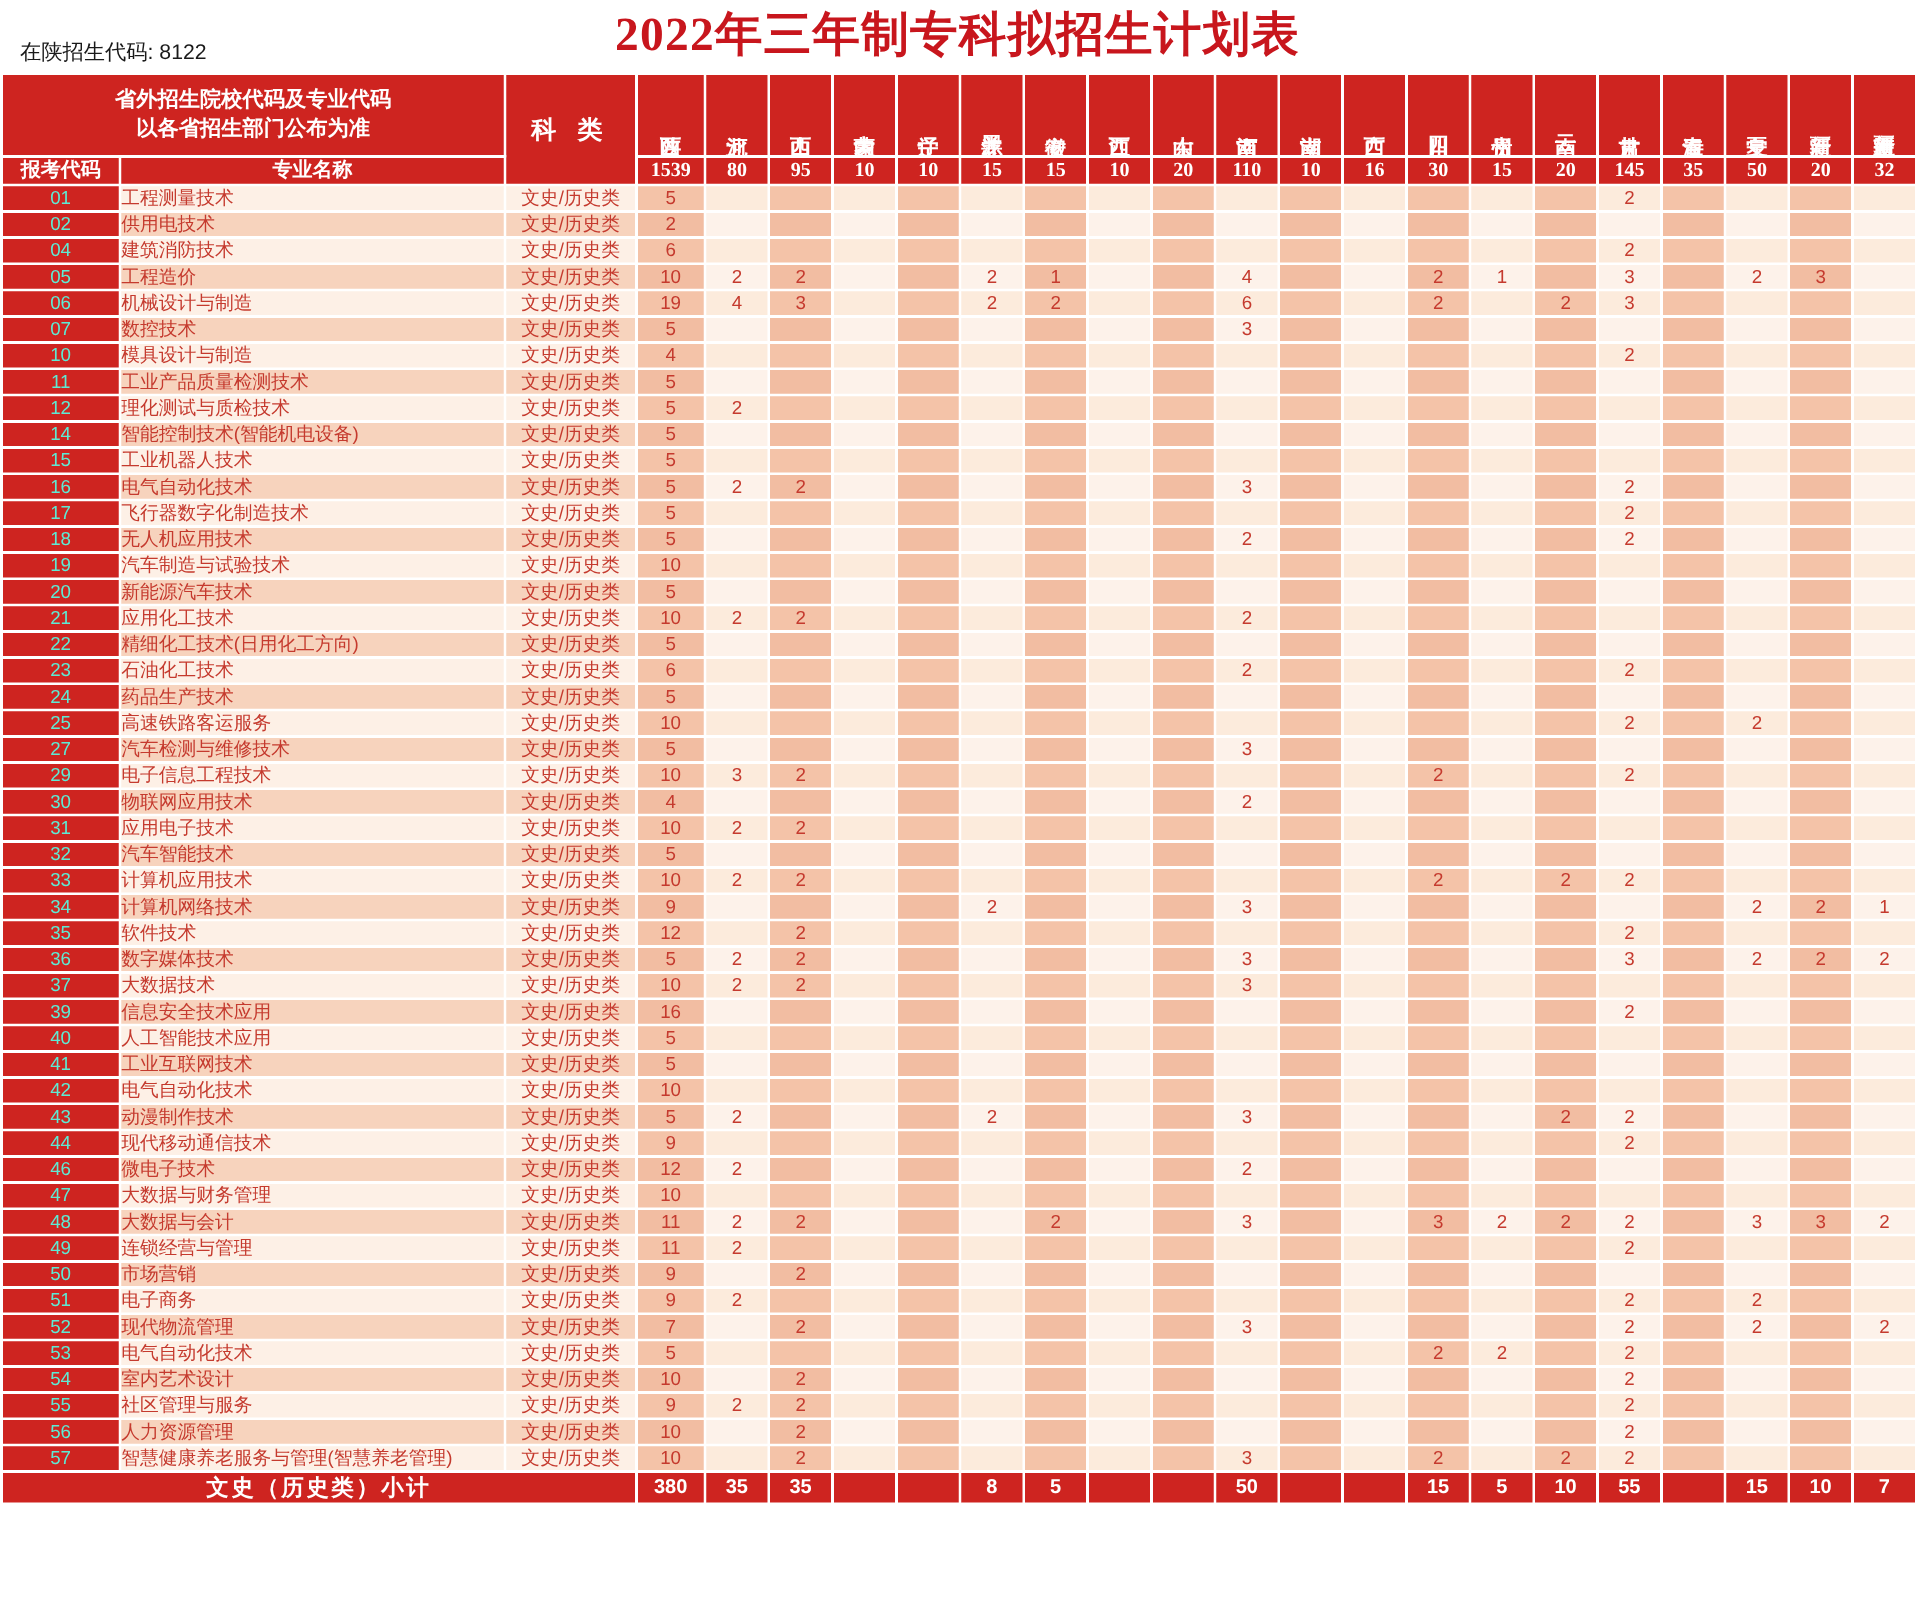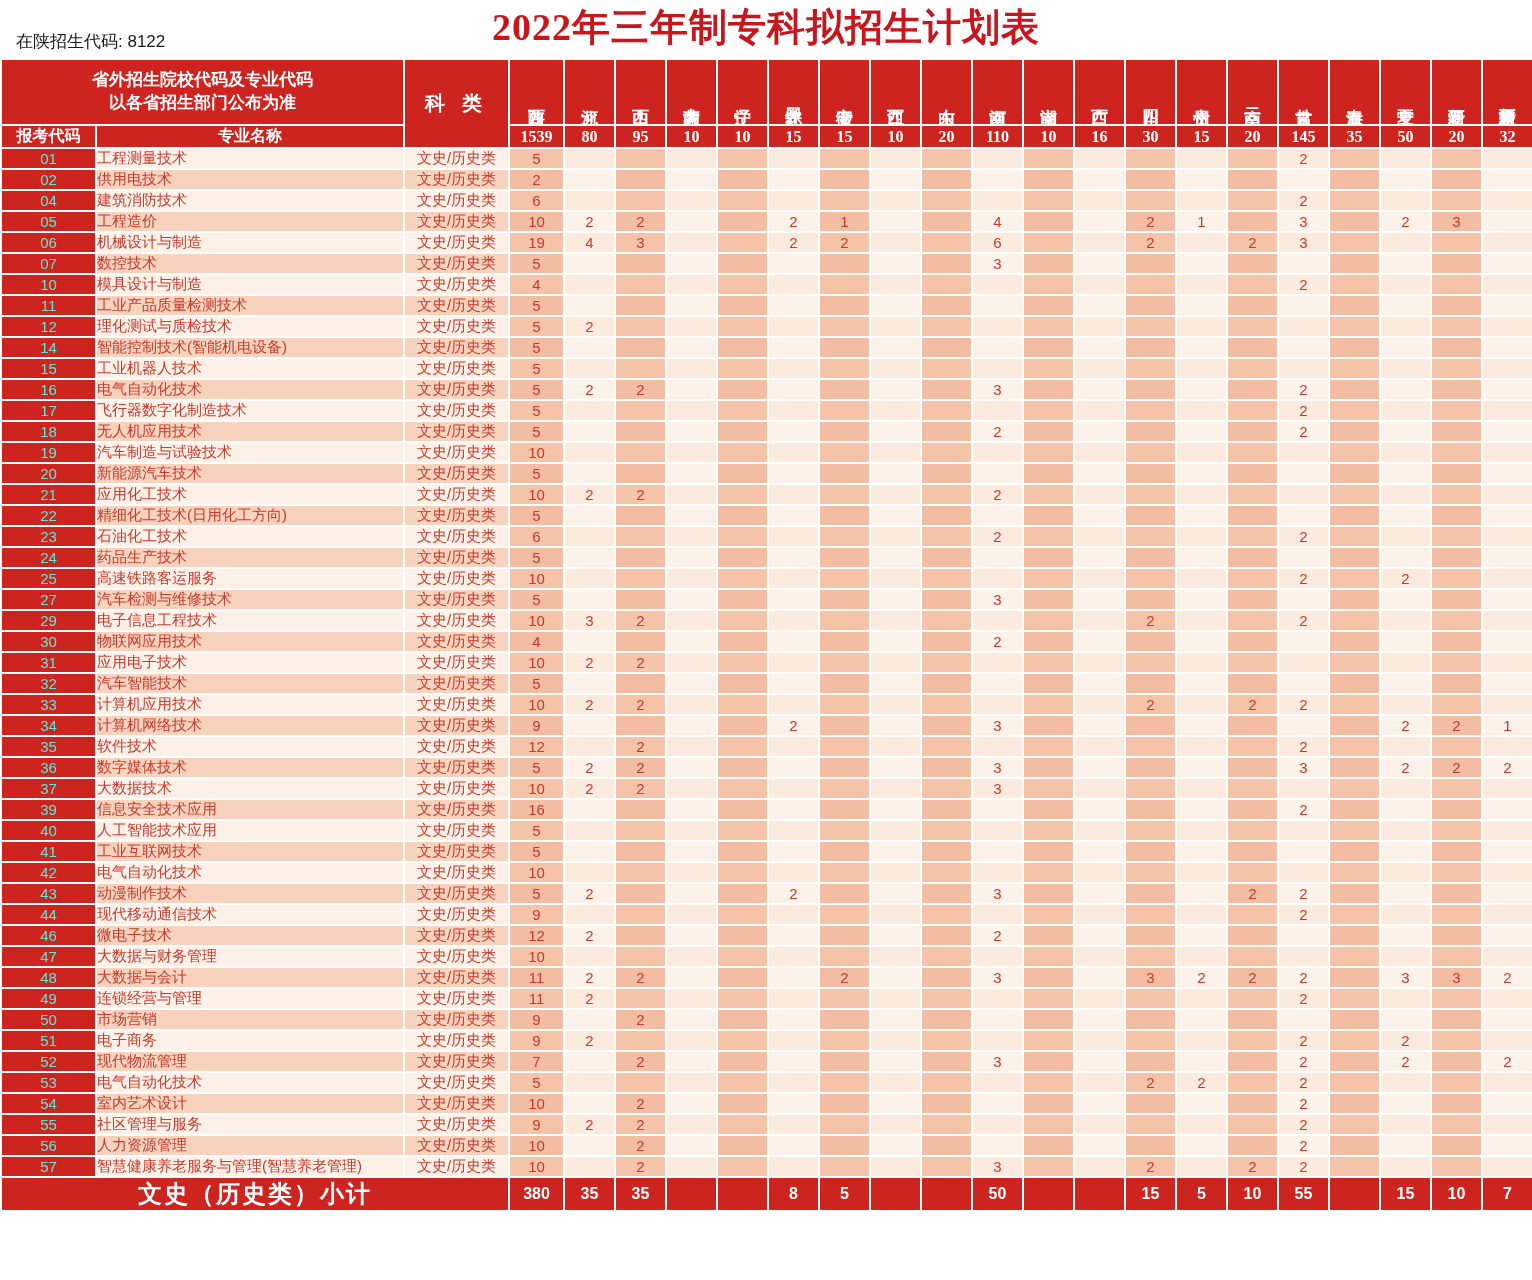--- a/index.html
+++ b/index.html
@@ -34,21 +34,21 @@
   tbody td { height:20px; font-size:15px; text-align:center; color:#c53a2e; }
   td.code-cell { background:#ce2420; color:#5eead4; font-weight:normal; }
   td.name-cell { text-align:left; }
   tbody tr.r-even td.name-cell, tbody tr.r-even td.subject-cell { background:#fdf0e6; }
   tbody tr.r-odd  td.name-cell, tbody tr.r-odd  td.subject-cell { background:#f7d3bd; }
   tbody tr.r-even td.v-dark  { background:#f4c3a8; }
   tbody tr.r-odd  td.v-dark  { background:#f2bda2; }
   tbody tr.r-even td.v-light { background:#fcebdc; }
   tbody tr.r-odd  td.v-light { background:#fdf2ea; }
   tfoot td { background:#ce2420; color:#ffffff; font-weight:bold; height:25px; text-align:center; font-size:16px; }
-  tfoot td.footer-label { font-size:24px; letter-spacing:2px; }
+  tfoot td.footer-label { font-size:18px; letter-spacing:2px; }
 </style>
 </head>
 <body>
 
 <div class="header-area">
   <div class="admission-code">在陕招生代码: 8122</div>
   <div class="page-title">2022年三年制专科拟招生计划表</div>
 </div>
 
 <table class="plan" id="plan-table">

